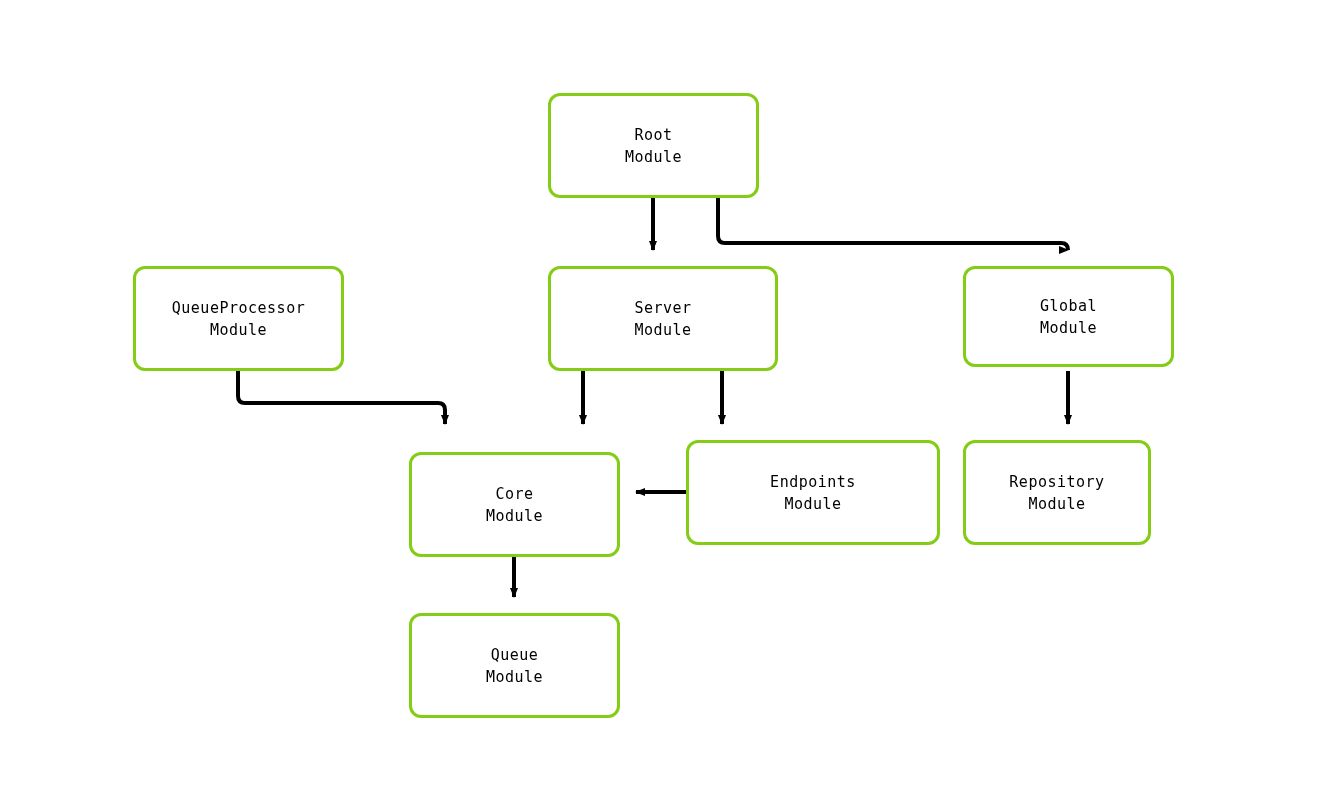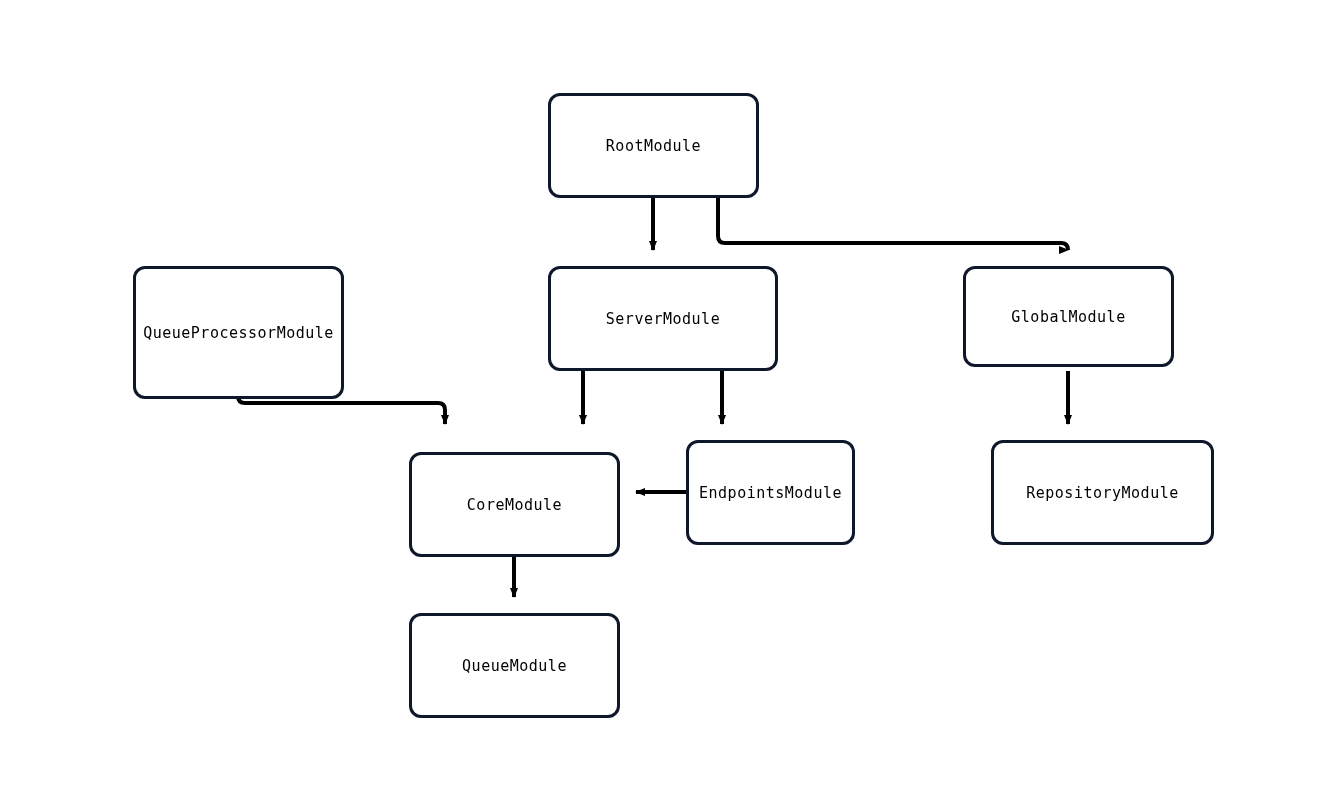--- a/index.html
+++ b/index.html
@@ -22,25 +22,25 @@
   #edges-layer {
     position: absolute;
     left: 0;
     top: 0;
     width: 1337px;
     height: 809px;
   }
   .node {
     position: absolute;
     box-sizing: border-box;
-    border: 3px solid #0f172a;
+    border: 3px solid #84cc16;
     border-radius: 12px;
     background: #ffffff;
     display: flex;
-    flex-direction: row;
+    flex-direction: column;
     align-items: center;
     justify-content: center;
     color: #000000;
     font-family: "DejaVu Sans Mono", monospace;
     font-size: 15px;
     line-height: 22px;
     letter-spacing: 0.5px;
     text-align: center;
     z-index: 2;
   }
@@ -92,46 +92,46 @@
     <g>
       <path d="M514,545 L514,597" stroke="#000000" stroke-width="4" fill="none" marker-end="url(#arrowhead)"></path>
     </g>
   </svg>
 
   <div class="node" style="left:548px; top:93px; width:211px; height:105px;">
     <span class="node-line">Root</span>
     <span class="node-line">Module</span>
   </div>
 
-  <div class="node" style="left:133px; top:266px; width:211px; height:133px;">
+  <div class="node" style="left:133px; top:266px; width:211px; height:105px;">
     <span class="node-line">QueueProcessor</span>
     <span class="node-line">Module</span>
   </div>
 
   <div class="node" style="left:548px; top:266px; width:230px; height:105px;">
     <span class="node-line">Server</span>
     <span class="node-line">Module</span>
   </div>
 
   <div class="node" style="left:963px; top:266px; width:211px; height:101px;">
     <span class="node-line">Global</span>
     <span class="node-line">Module</span>
   </div>
 
   <div class="node" style="left:409px; top:452px; width:211px; height:105px;justify-content:center;">
     <span class="node-line">Core</span>
     <span class="node-line">Module</span>
   </div>
 
-  <div class="node" style="left:686px; top:440px; width:169px; height:105px;justify-content:center;">
+  <div class="node" style="left:686px; top:440px; width:254px; height:105px;justify-content:center;">
     <span class="node-line">Endpoints</span>
     <span class="node-line">Module</span>
   </div>
 
-  <div class="node" style="left:963px; top:440px; width:223px; height:105px;margin-left:28px;">
+  <div class="node" style="left:963px; top:440px; width:188px; height:105px;">
     <span class="node-line">Repository</span>
     <span class="node-line">Module</span>
   </div>
 
   <div class="node" style="left:409px; top:613px; width:211px; height:105px;">
     <span class="node-line">Queue</span>
     <span class="node-line">Module</span>
   </div>
 
 </div>

